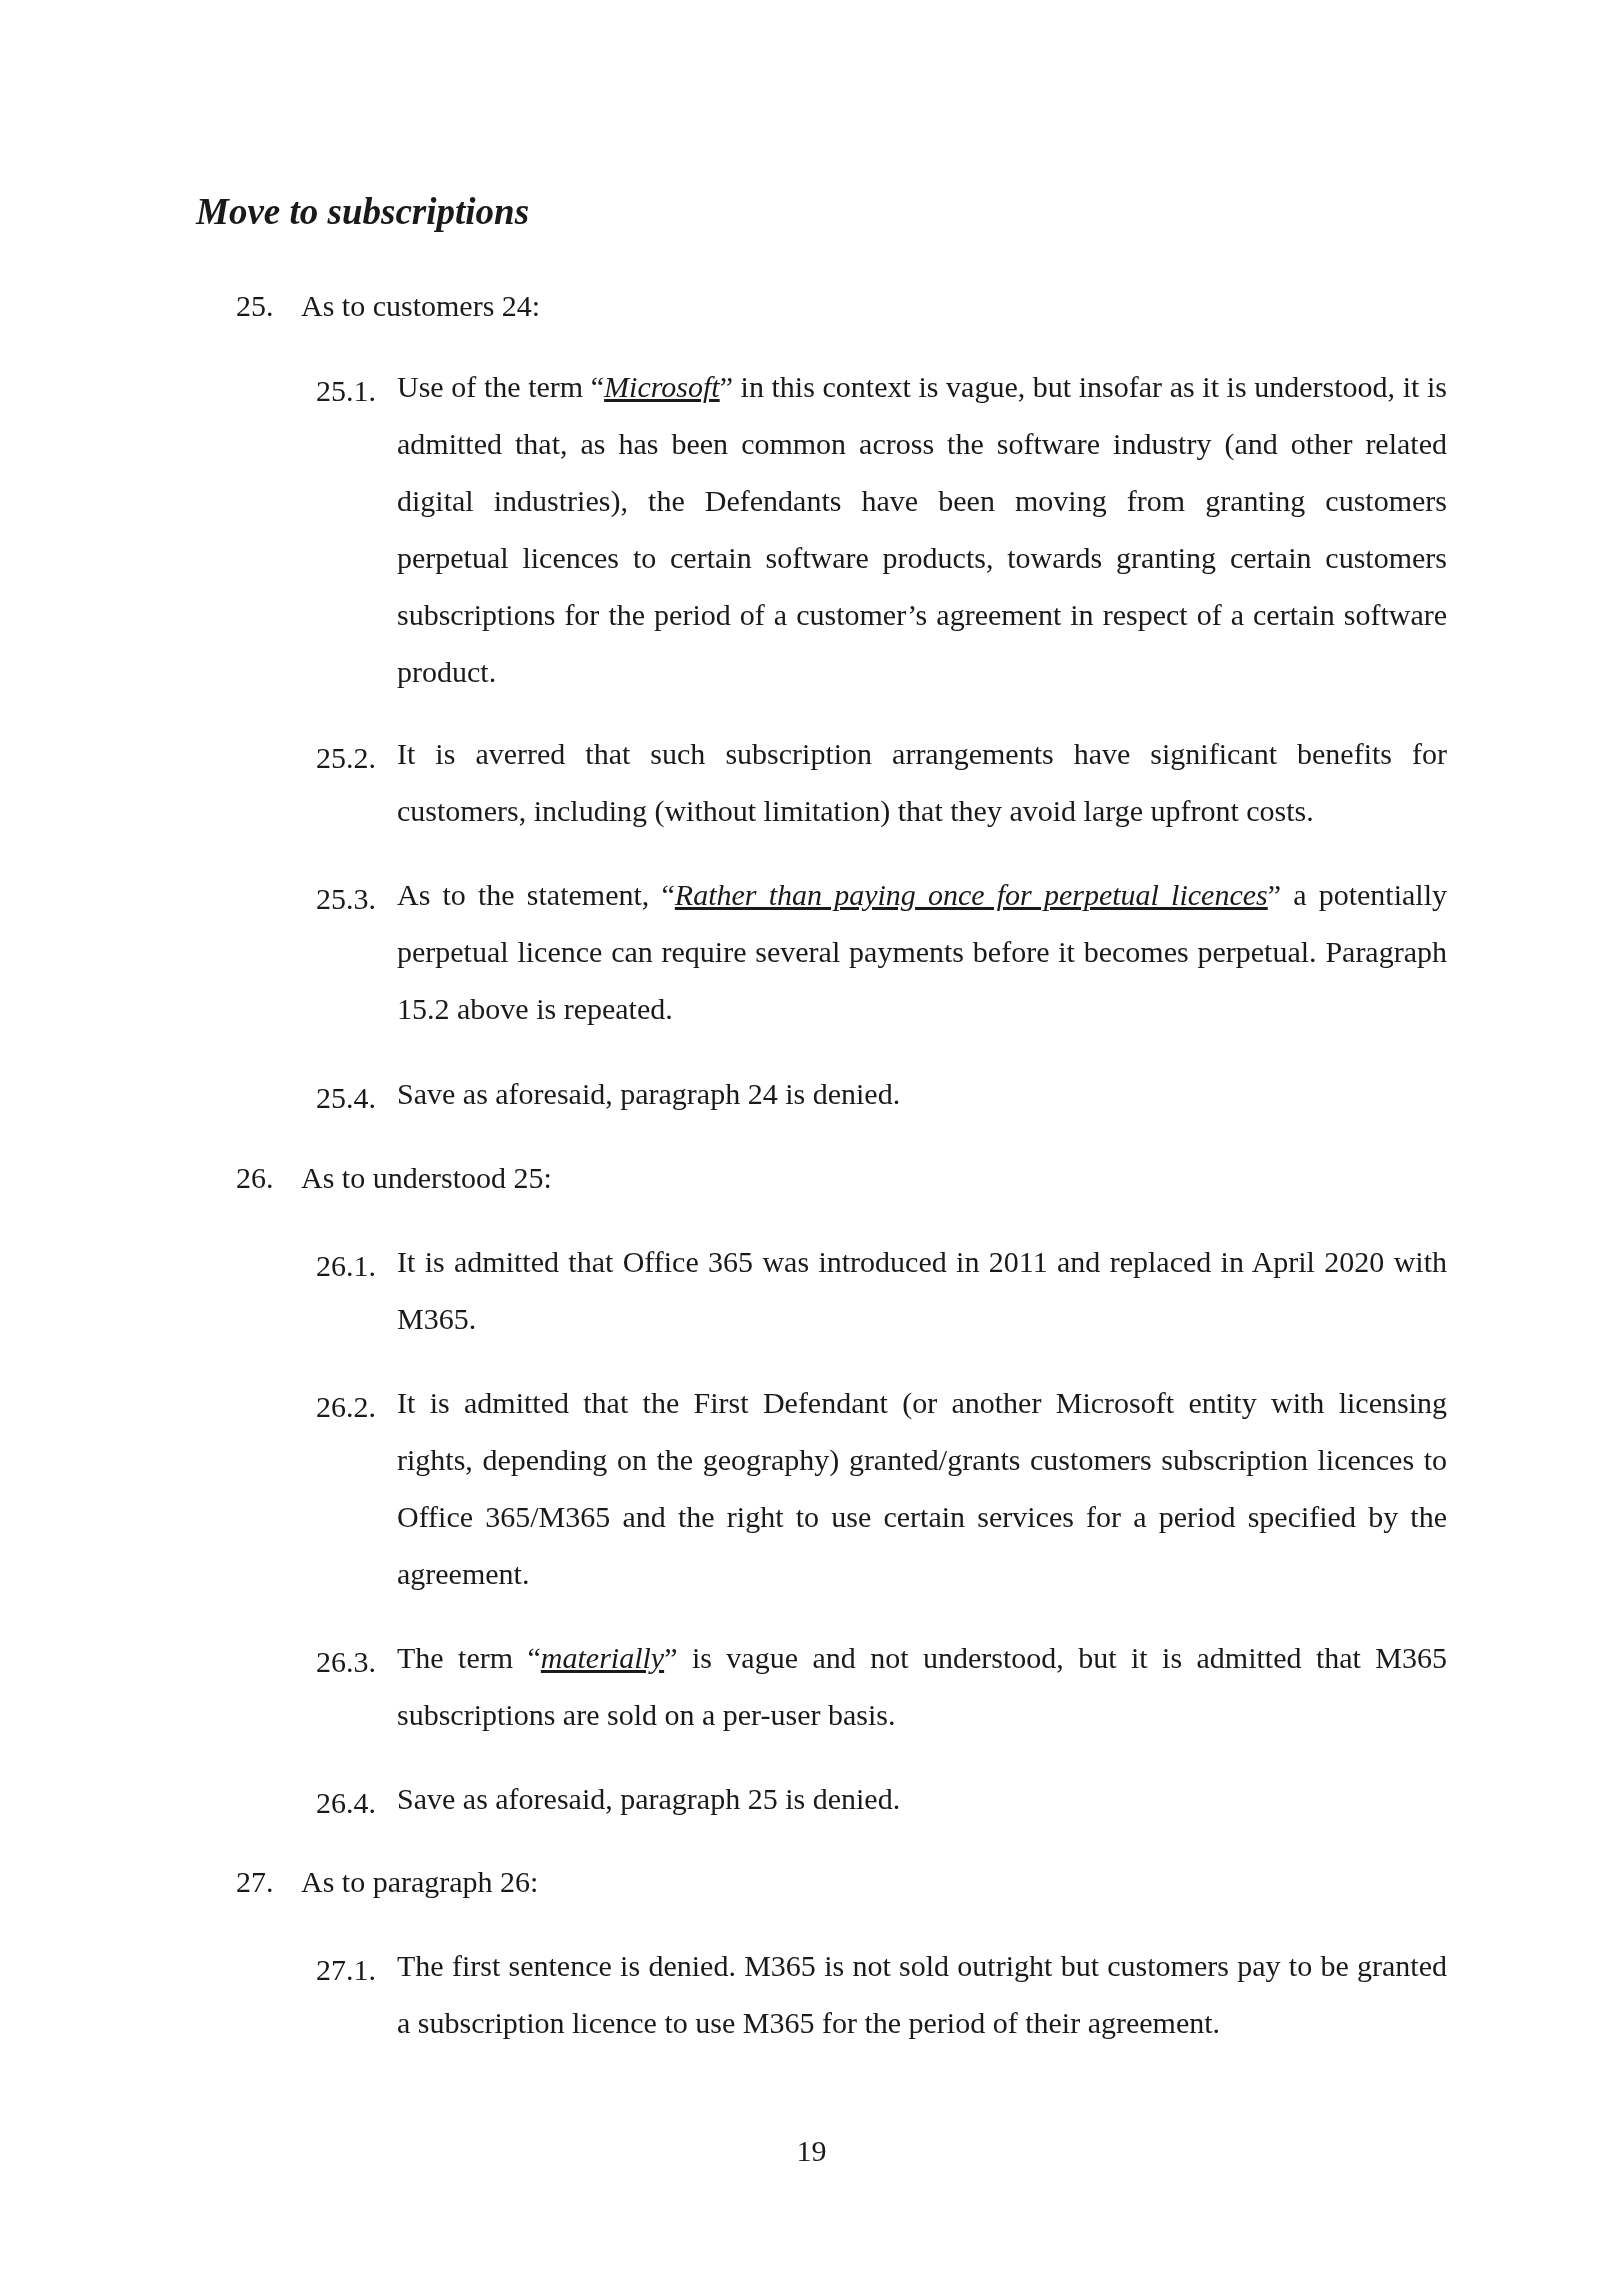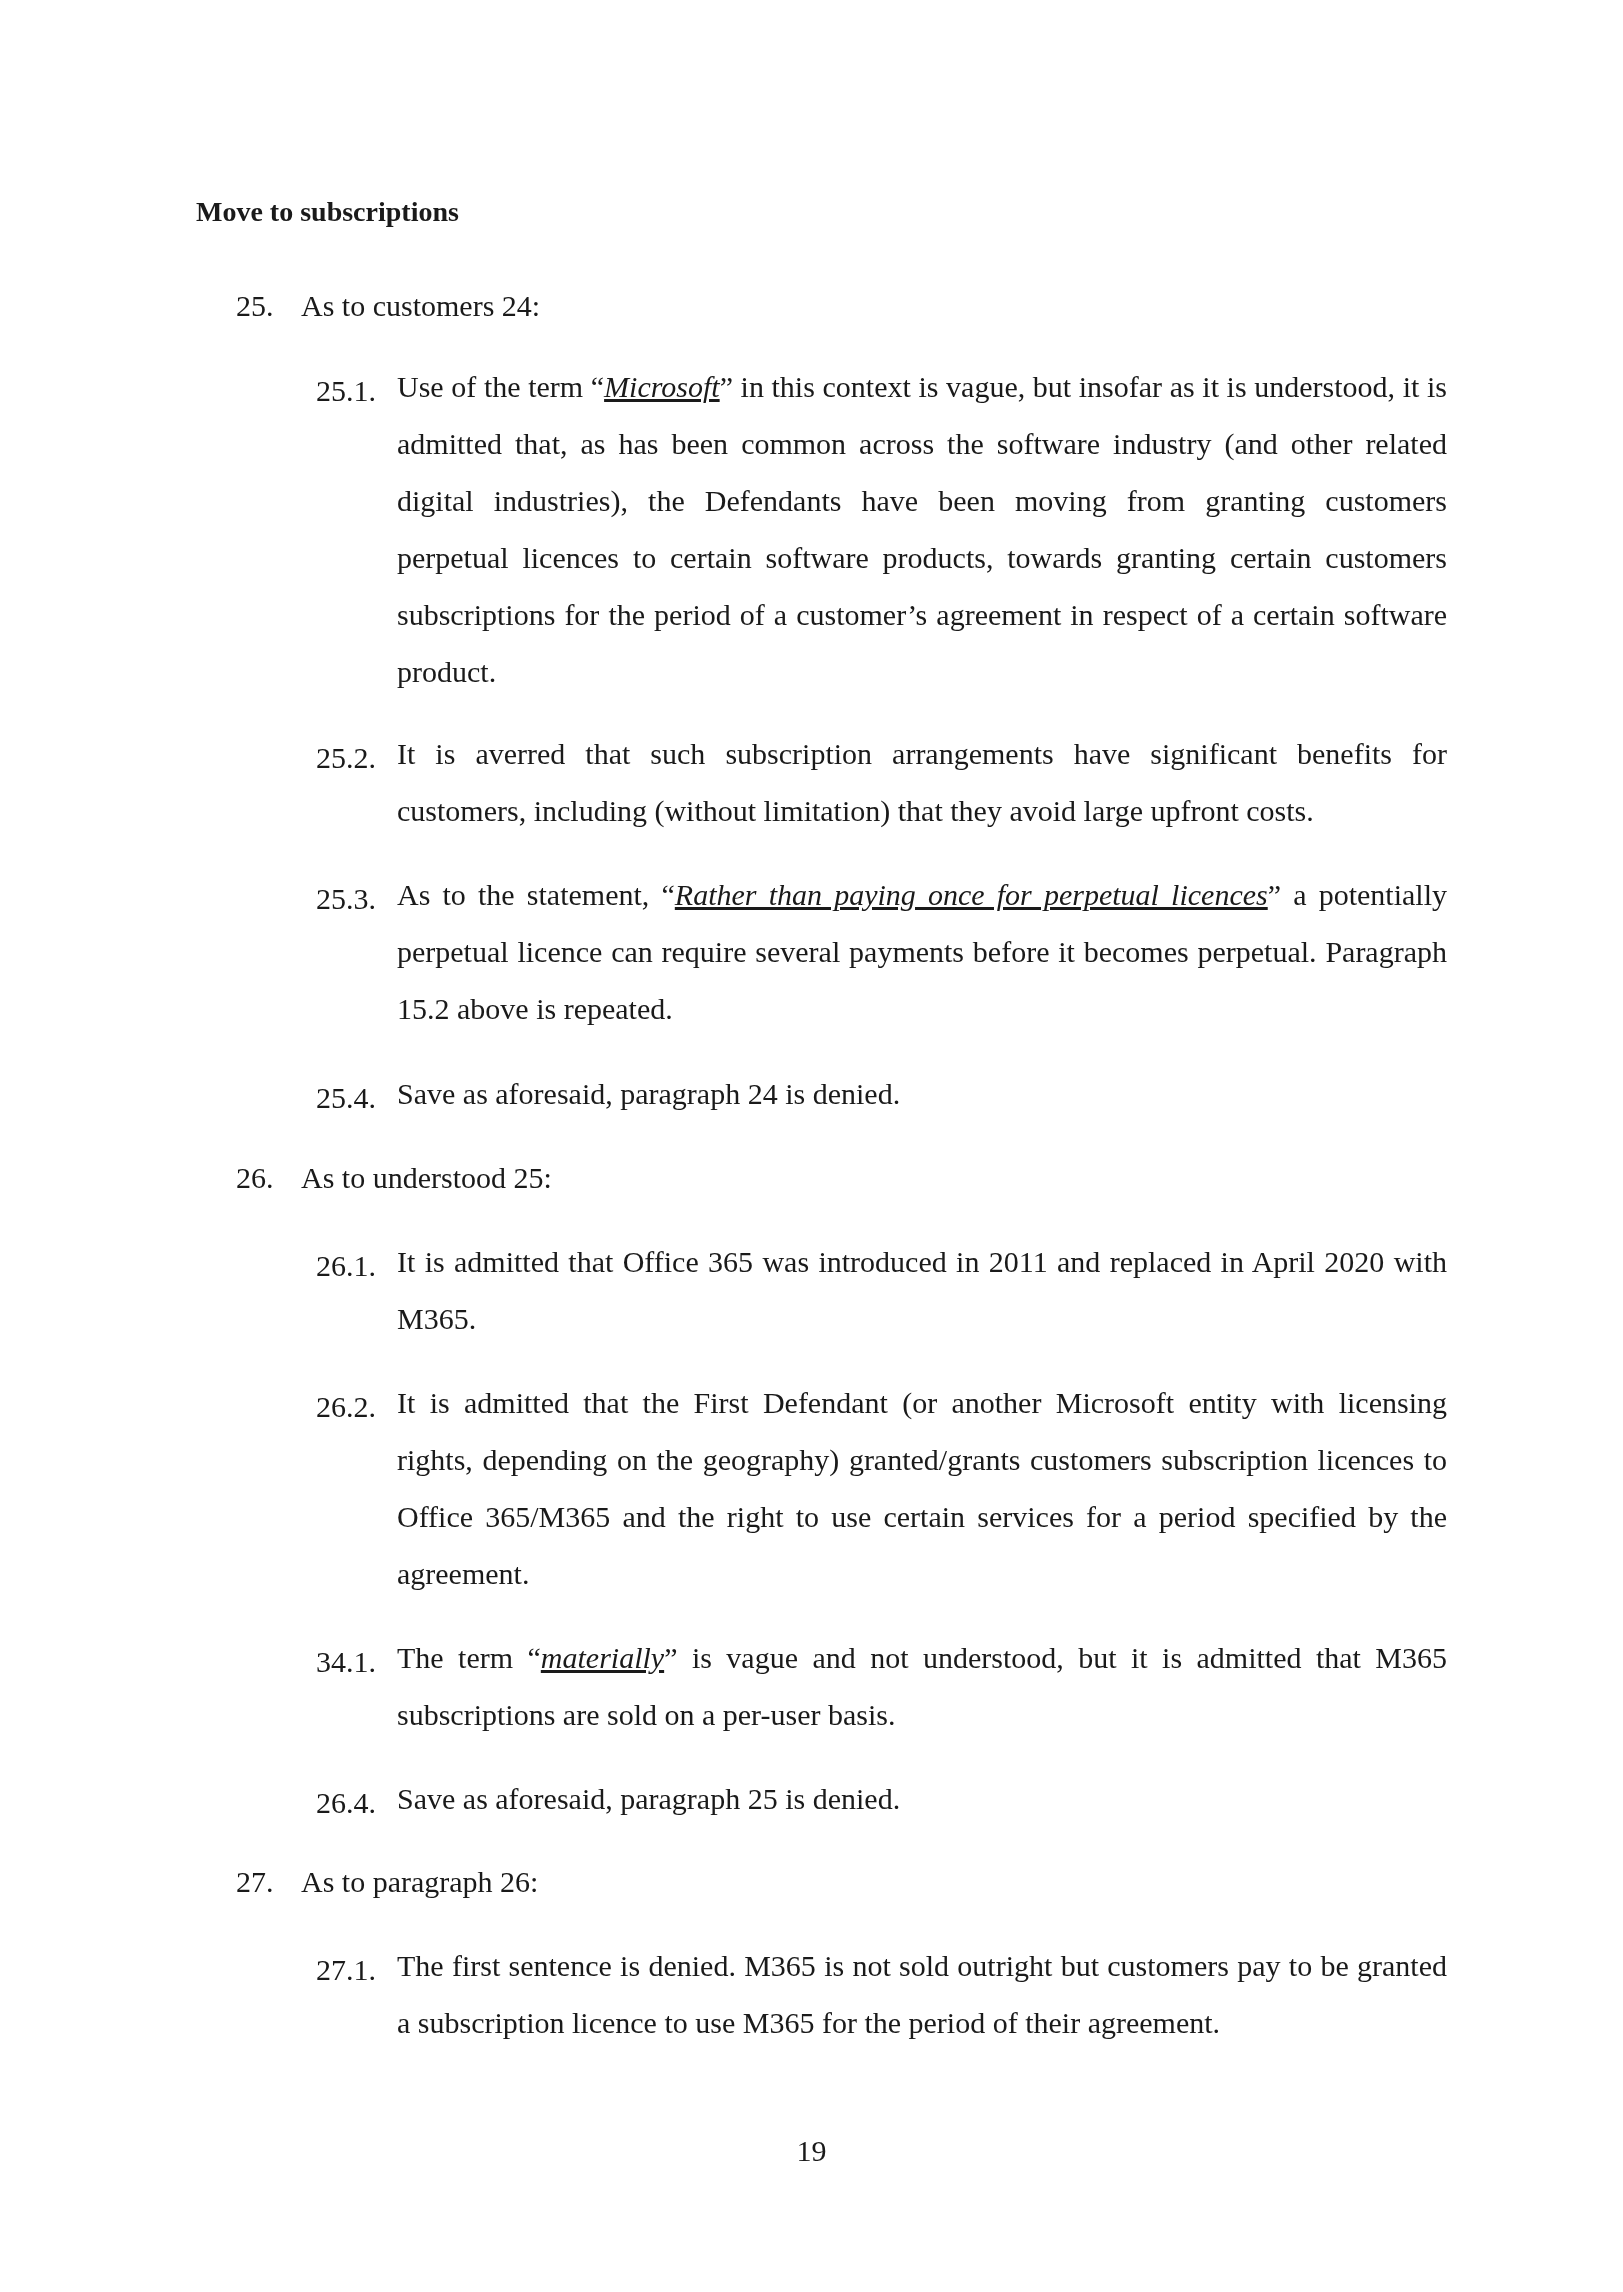--- a/index.html
+++ b/index.html
@@ -3,21 +3,21 @@
 <meta charset="utf-8">
 <style>
   html, body { margin: 0; padding: 0; }
   body {
     width: 1623px; height: 2293px; background: #ffffff; position: relative; overflow: hidden;
     font-family: "Liberation Serif", "DejaVu Serif", serif; color: #1a1a1a;
   }
   .page { position: absolute; left: 0; top: 0; width: 1623px; height: 2293px; }
   .heading {
     position: absolute; left: 196px; top: 192px;
-    font-weight: bold; font-size: 28px; line-height: 39px;
+    font-style: italic; font-weight: bold; font-size: 37px; line-height: 39px;
   }
   .para {
     position: absolute; left: 196px; width: 1251px;
     font-size: 30px; line-height: 57px;
   }
   .para .num { position: absolute; left: 0; top: 0; margin-left: 40px; }
   .para .txt { position: absolute; left: 105px; top: 0; }
   .sub {
     position: absolute; left: 297px; width: 1150px;
     font-size: 30px; line-height: 57px;
@@ -73,21 +73,21 @@
     <span class="num">26.1.</span>
     <div class="txt"><span>It is admitted that Office 365 was introduced in 2011 and replaced in April 2020 with M365.</span></div>
   </div>
 
   <div class="sub" style="top:1374px;">
     <span class="num">26.2.</span>
     <div class="txt"><span>It is admitted that the First Defendant (or another Microsoft entity with licensing rights, depending on the geography) granted/grants customers subscription licences to Office 365/M365 and the right to use certain services for a period specified by the agreement.</span></div>
   </div>
 
   <div class="sub" style="top:1629px;">
-    <span class="num">34.1.</span>
+    <span class="num">26.3.</span>
     <div class="txt"><span>The term “</span><em>materially</em><span>” is vague and not understood, but it is admitted that M365 subscriptions are sold on a per-user basis.</span></div>
   </div>
 
   <div class="sub" style="top:1770px;">
     <span class="num">26.4.</span>
     <div class="txt"><span>Save as aforesaid, paragraph 25 is denied.</span></div>
   </div>
 
   <div class="para" style="top:1853px;">
     <span class="num">27.</span>

